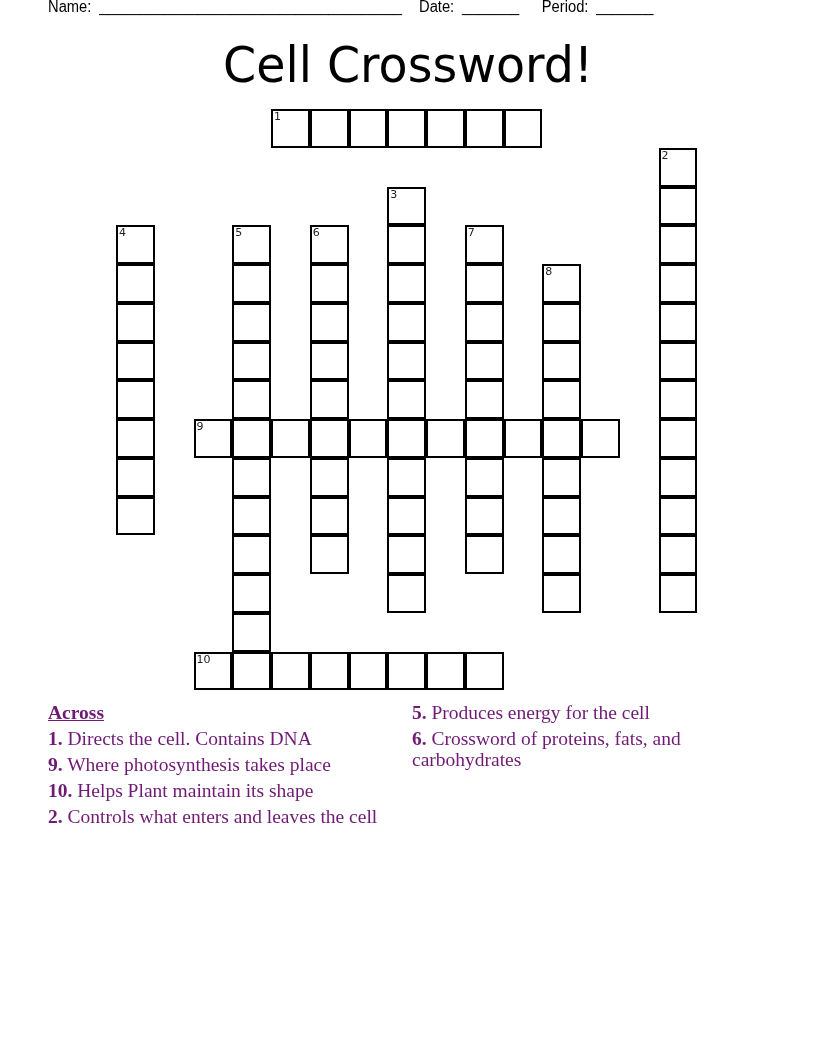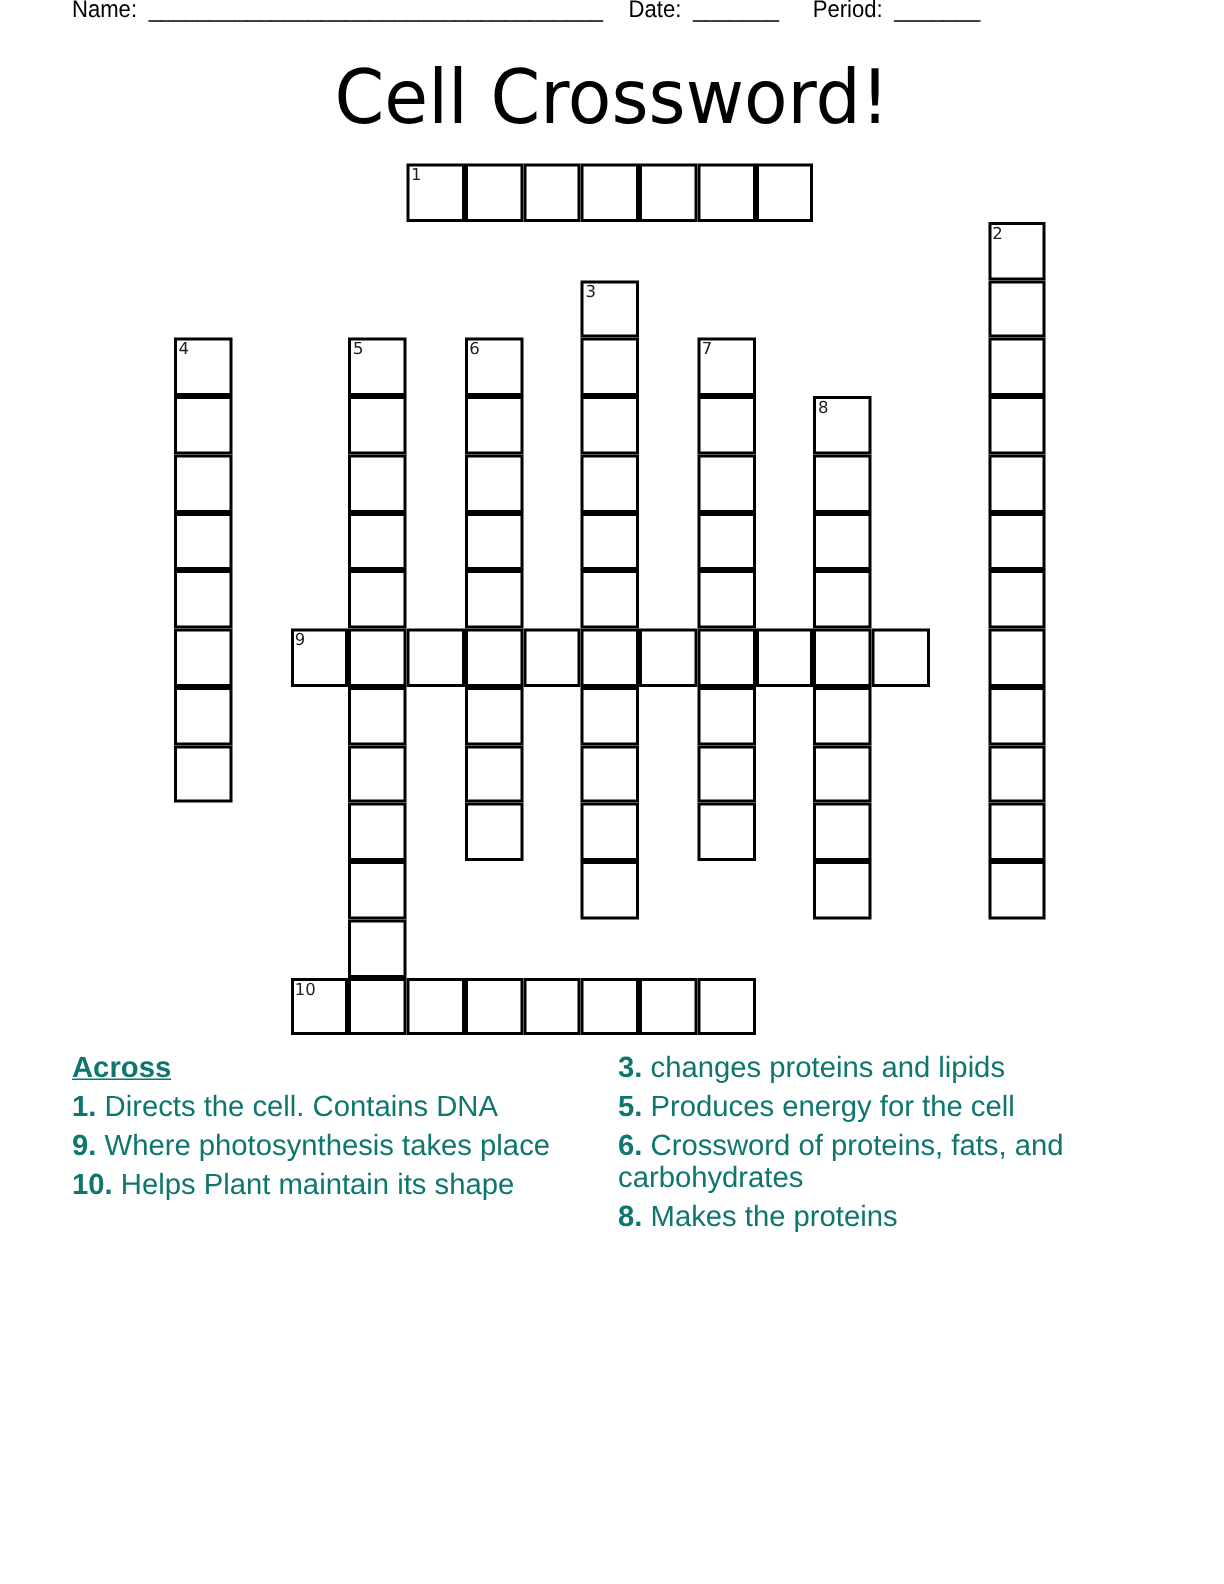--- a/index.html
+++ b/index.html
@@ -18,22 +18,22 @@
   .grid { position: absolute; left: 0; top: 0; width: 816px; height: 700px; }
   .cell {
     position: absolute; width: 38.75px; height: 38.75px; box-sizing: border-box;
     border: 2px solid #000; background: #fff; margin-left: -1px; margin-top: -1px;
   }
   .cell .num {
     position: absolute; left: 1px; top: -1px;
     font-family: "DejaVu Sans", sans-serif; font-size: 11px; line-height: 13px; color: #222;
   }
   .clues {
-    position: absolute; top: 702px; font-family: Liberation Sans, sans-serif;
-    font-size: 19.5px; line-height: 21px; color: #0f766e;
+    position: absolute; top: 702px; font-family: Liberation Serif, serif;
+    font-size: 19.5px; line-height: 21px; color: #701a75;
   }
   .clues.left { left: 48px; width: 330px; }
   .clues.right { left: 412px; width: 350px; }
   .clue-heading { font-weight: bold; text-decoration: underline; margin-bottom: 5px; }
   .clue { margin-bottom: 5px; }
   .clue b { font-weight: bold; }
 </style>
 </head>
 <body>
 
@@ -159,20 +159,19 @@
     <div class="cell" style="left: 388.25px; top: 652.5px;"></div>
     <div class="cell" style="left: 427px; top: 652.5px;"></div>
     <div class="cell" style="left: 465.75px; top: 652.5px;"></div>
   </div>
 
 <div class="clues left">
   <div class="clue-heading">Across</div>
   <div class="clue"><b>1.</b> <span>Directs the cell. Contains DNA</span></div>
   <div class="clue"><b>9.</b> <span>Where photosynthesis takes place</span></div>
   <div class="clue"><b>10.</b> <span>Helps Plant maintain its shape</span></div>
+  <div class="clue"><b>2.</b> <span>Controls what enters and leaves the cell</span></div>
 </div>
 
 <div class="clues right">
-  <div class="clue"><b>3.</b> <span>changes proteins and lipids</span></div>
   <div class="clue"><b>5.</b> <span>Produces energy for the cell</span></div>
   <div class="clue"><b>6.</b> <span>Crossword of proteins, fats, and carbohydrates</span></div>
-  <div class="clue"><b>8.</b> <span>Makes the proteins</span></div>
 </div>
 
 </body></html>

